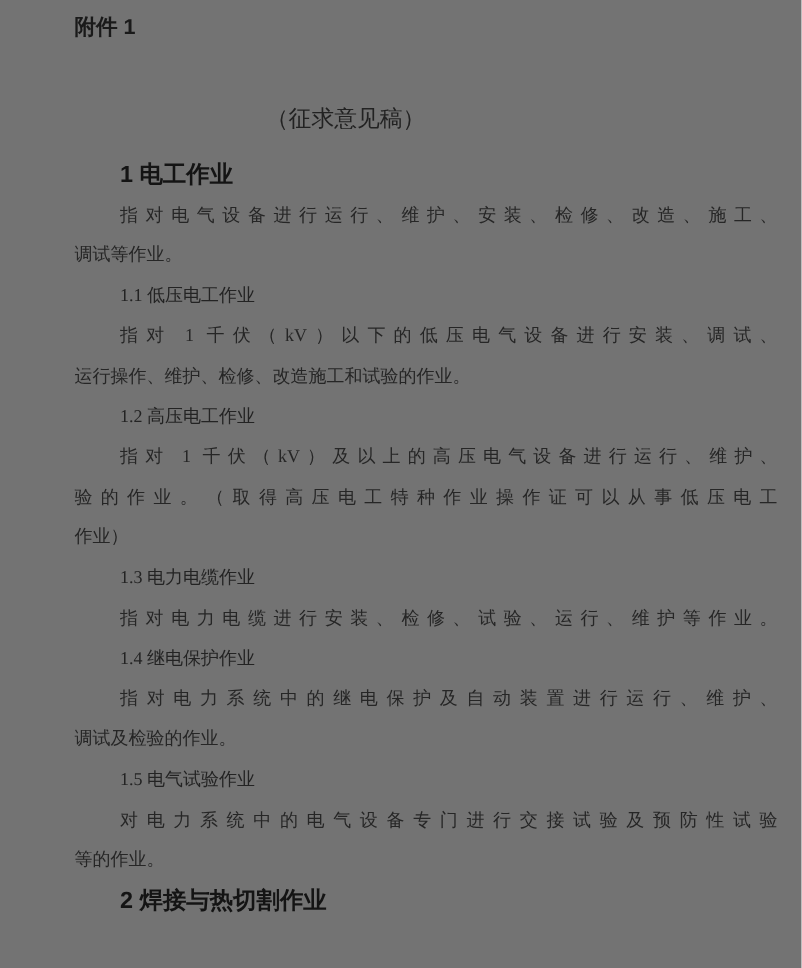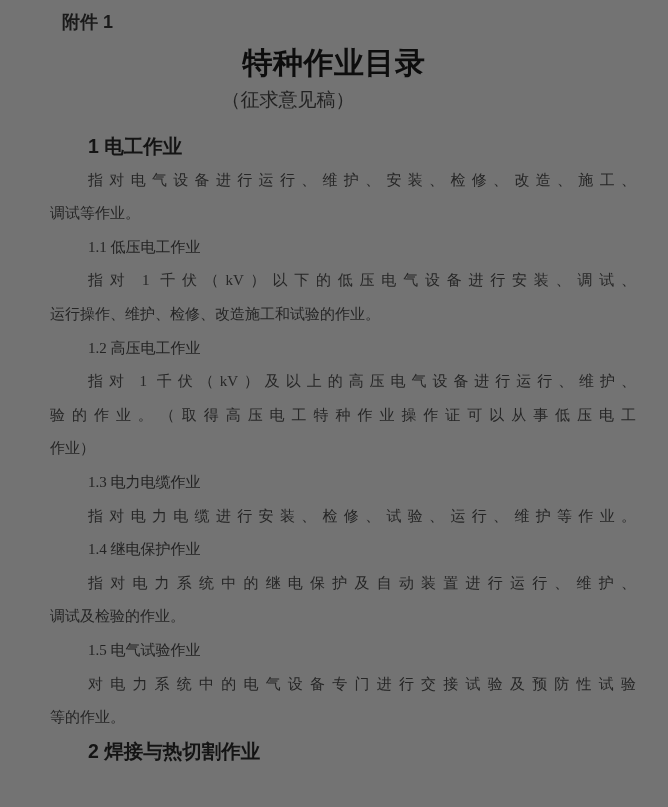--- a/index.html
+++ b/index.html
@@ -47,21 +47,21 @@
     left: 0;
     width: 576px;
     text-align: center;
     font-size: 19px;
     line-height: 25px;
     color: #222222;
   }
   .doc-body {
     position: absolute;
     top: 130px;
-    left: 50px;
+    left: 62px;
     width: 586px;
   }
   .line {
     font-size: 15px;
     line-height: 33.6px;
     height: 33.6px;
     white-space: pre-wrap;
     overflow: hidden;
     color: #262626;
   }
@@ -81,21 +81,20 @@
   }
   .line.subsection-heading {
     color: #232323;
   }
 </style>
 </head>
 <body>
 
 <div class="page">
   <div class="attachment">附件 1</div>
-  <h1 class="title">特种作业目录</h1>
   <div class="subtitle">（征求意见稿）</div>
   <div class="doc-body" id="doc-body">
       <div class="line section-heading indent">1 电工作业</div>
       <div class="line body indent justify">指对电气设备进行运行、维护、安装、检修、改造、施工、</div>
       <div class="line body">调试等作业。</div>
       <div class="line subsection-heading indent">1.1 低压电工作业</div>
       <div class="line body indent justify">指对 1 千伏（kV）以下的低压电气设备进行安装、调试、</div>
       <div class="line body">运行操作、维护、检修、改造施工和试验的作业。</div>
       <div class="line subsection-heading indent">1.2 高压电工作业</div>
       <div class="line body indent justify">指对 1 千伏（kV）及以上的高压电气设备进行运行、维护、</div>

